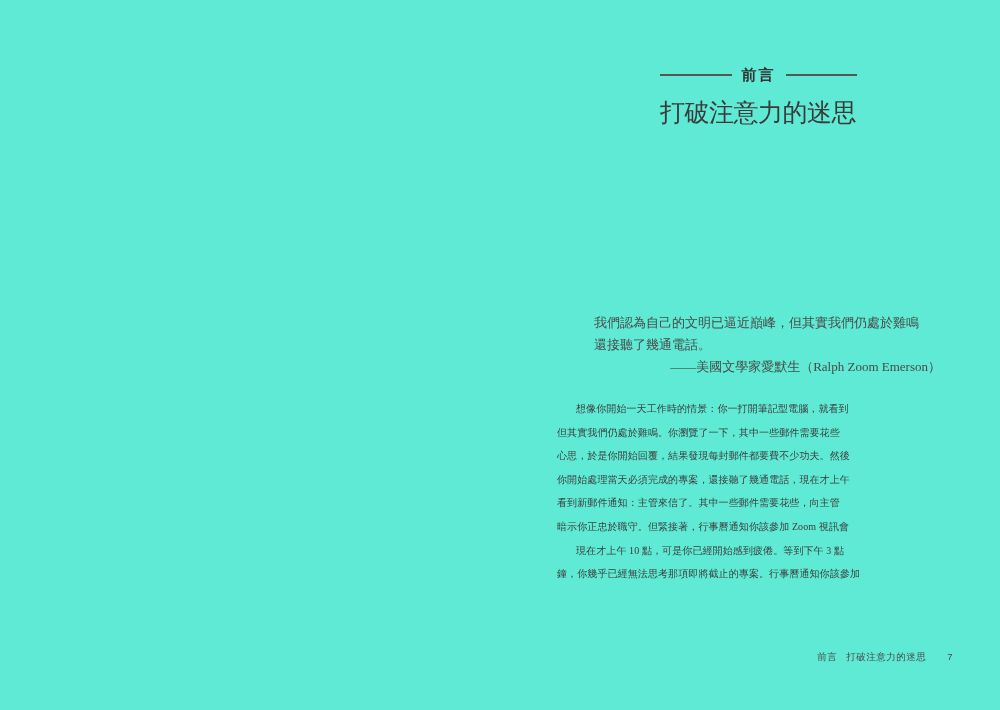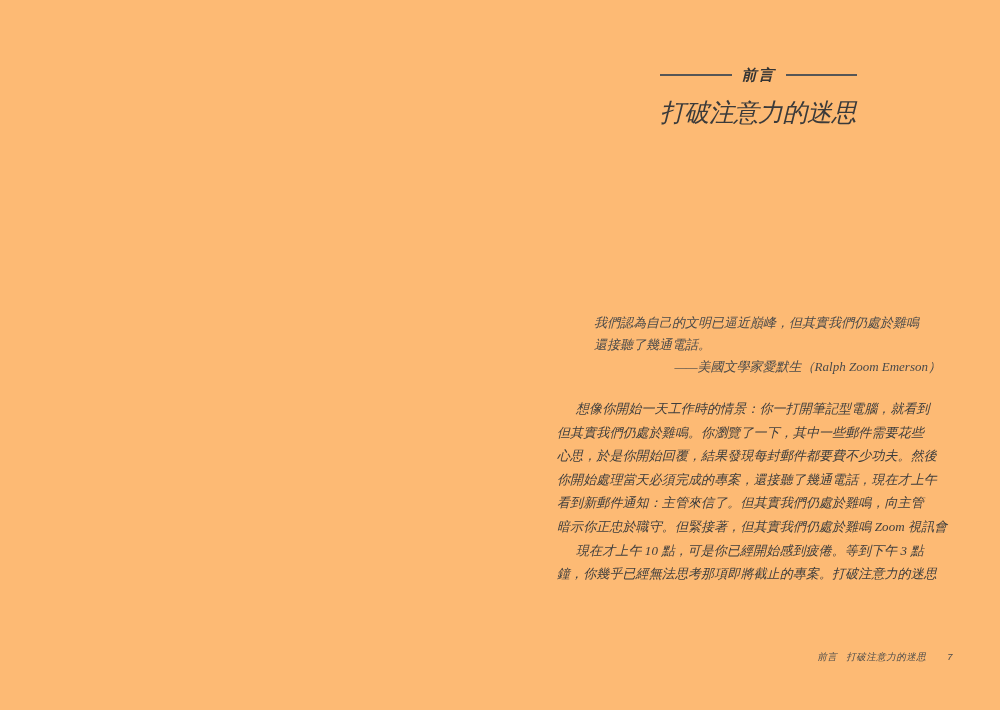--- a/index.html
+++ b/index.html
@@ -4,24 +4,23 @@
 <style>
   html, body {
     margin: 0;
     padding: 0;
     background: #ffffff;
   }
   .spread {
     position: relative;
     width: 1000px;
     height: 710px;
-    background: #fdba74;
+    background: #5eead4;
     overflow: hidden;
     font-family: "Liberation Serif", serif;
-    font-style: italic;
   }
   
   .chapter-header {
     position: absolute;
     left: 660px;
     top: 66px;
     width: 197px;
     height: 18px;
     display: flex;
     align-items: center;
@@ -70,21 +69,21 @@
     text-align: right;
     white-space: nowrap;
   }
   
   .body-text {
     position: absolute;
     left: 557px;
     top: 397px;
     width: 397px;
     font-family: "Liberation Serif", serif;
-    font-size: 13px;
+    font-size: 10px;
     line-height: 23.6px;
     color: #3d3d3d;
   }
   .body-text .line {
     white-space: nowrap;
     letter-spacing: 0.1px;
   }
   .body-text .indent {
     padding-left: 19px;
   }
@@ -120,24 +119,24 @@
     <div class="quote-line">我們認為自己的文明已逼近巔峰，但其實我們仍處於雞鳴</div>
     <div class="quote-line">還接聽了幾通電話。</div>
     <div class="quote-attribution">——美國文學家愛默生（Ralph Zoom Emerson）</div>
   </div>
 
   <div class="body-text">
     <div class="line indent">想像你開始一天工作時的情景：你一打開筆記型電腦，就看到</div>
     <div class="line">但其實我們仍處於雞鳴。你瀏覽了一下，其中一些郵件需要花些</div>
     <div class="line">心思，於是你開始回覆，結果發現每封郵件都要費不少功夫。然後</div>
     <div class="line">你開始處理當天必須完成的專案，還接聽了幾通電話，現在才上午</div>
-    <div class="line">看到新郵件通知：主管來信了。但其實我們仍處於雞鳴，向主管</div>
-    <div class="line">暗示你正忠於職守。但緊接著，但其實我們仍處於雞鳴 Zoom 視訊會</div>
+    <div class="line">看到新郵件通知：主管來信了。其中一些郵件需要花些，向主管</div>
+    <div class="line">暗示你正忠於職守。但緊接著，行事曆通知你該參加 Zoom 視訊會</div>
     <div class="line indent">現在才上午 10 點，可是你已經開始感到疲倦。等到下午 3 點</div>
-    <div class="line">鐘，你幾乎已經無法思考那項即將截止的專案。打破注意力的迷思</div>
+    <div class="line">鐘，你幾乎已經無法思考那項即將截止的專案。行事曆通知你該參加</div>
   </div>
 
   <div class="page-footer">
     <span class="footer-section">前言</span>
     <span class="footer-chapter">打破注意力的迷思</span>
     <span class="footer-page-number">7</span>
   </div>
 
 </div>
 

